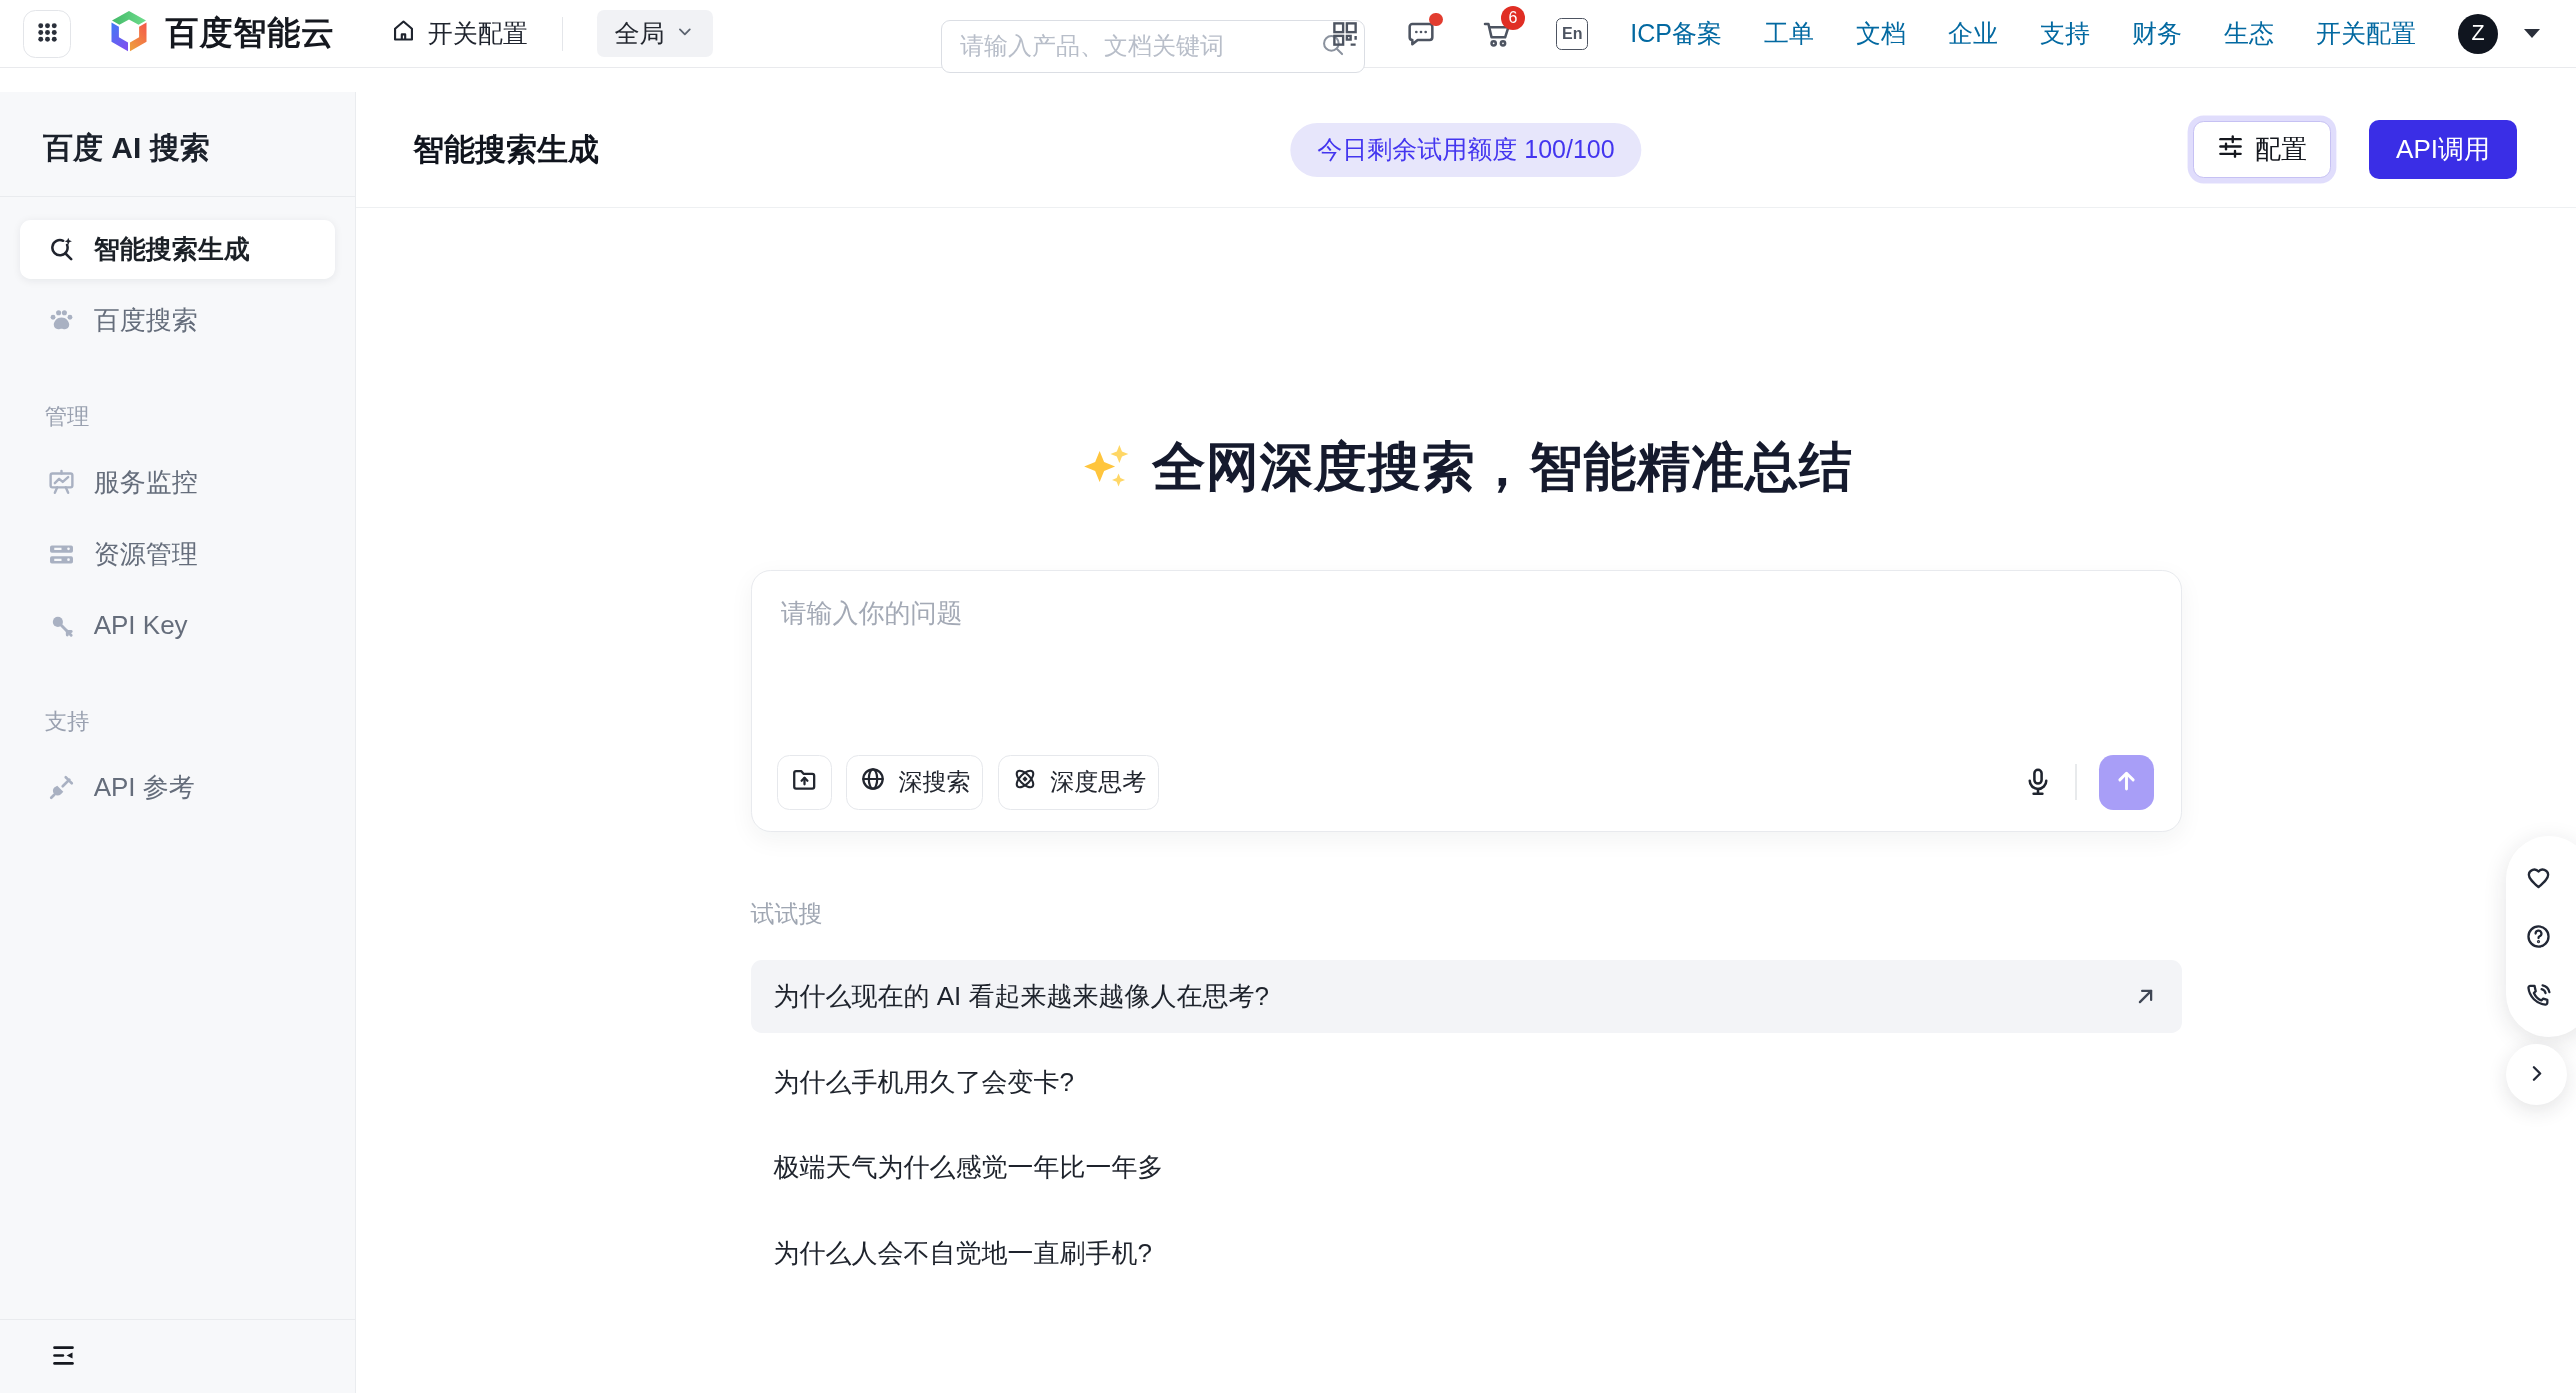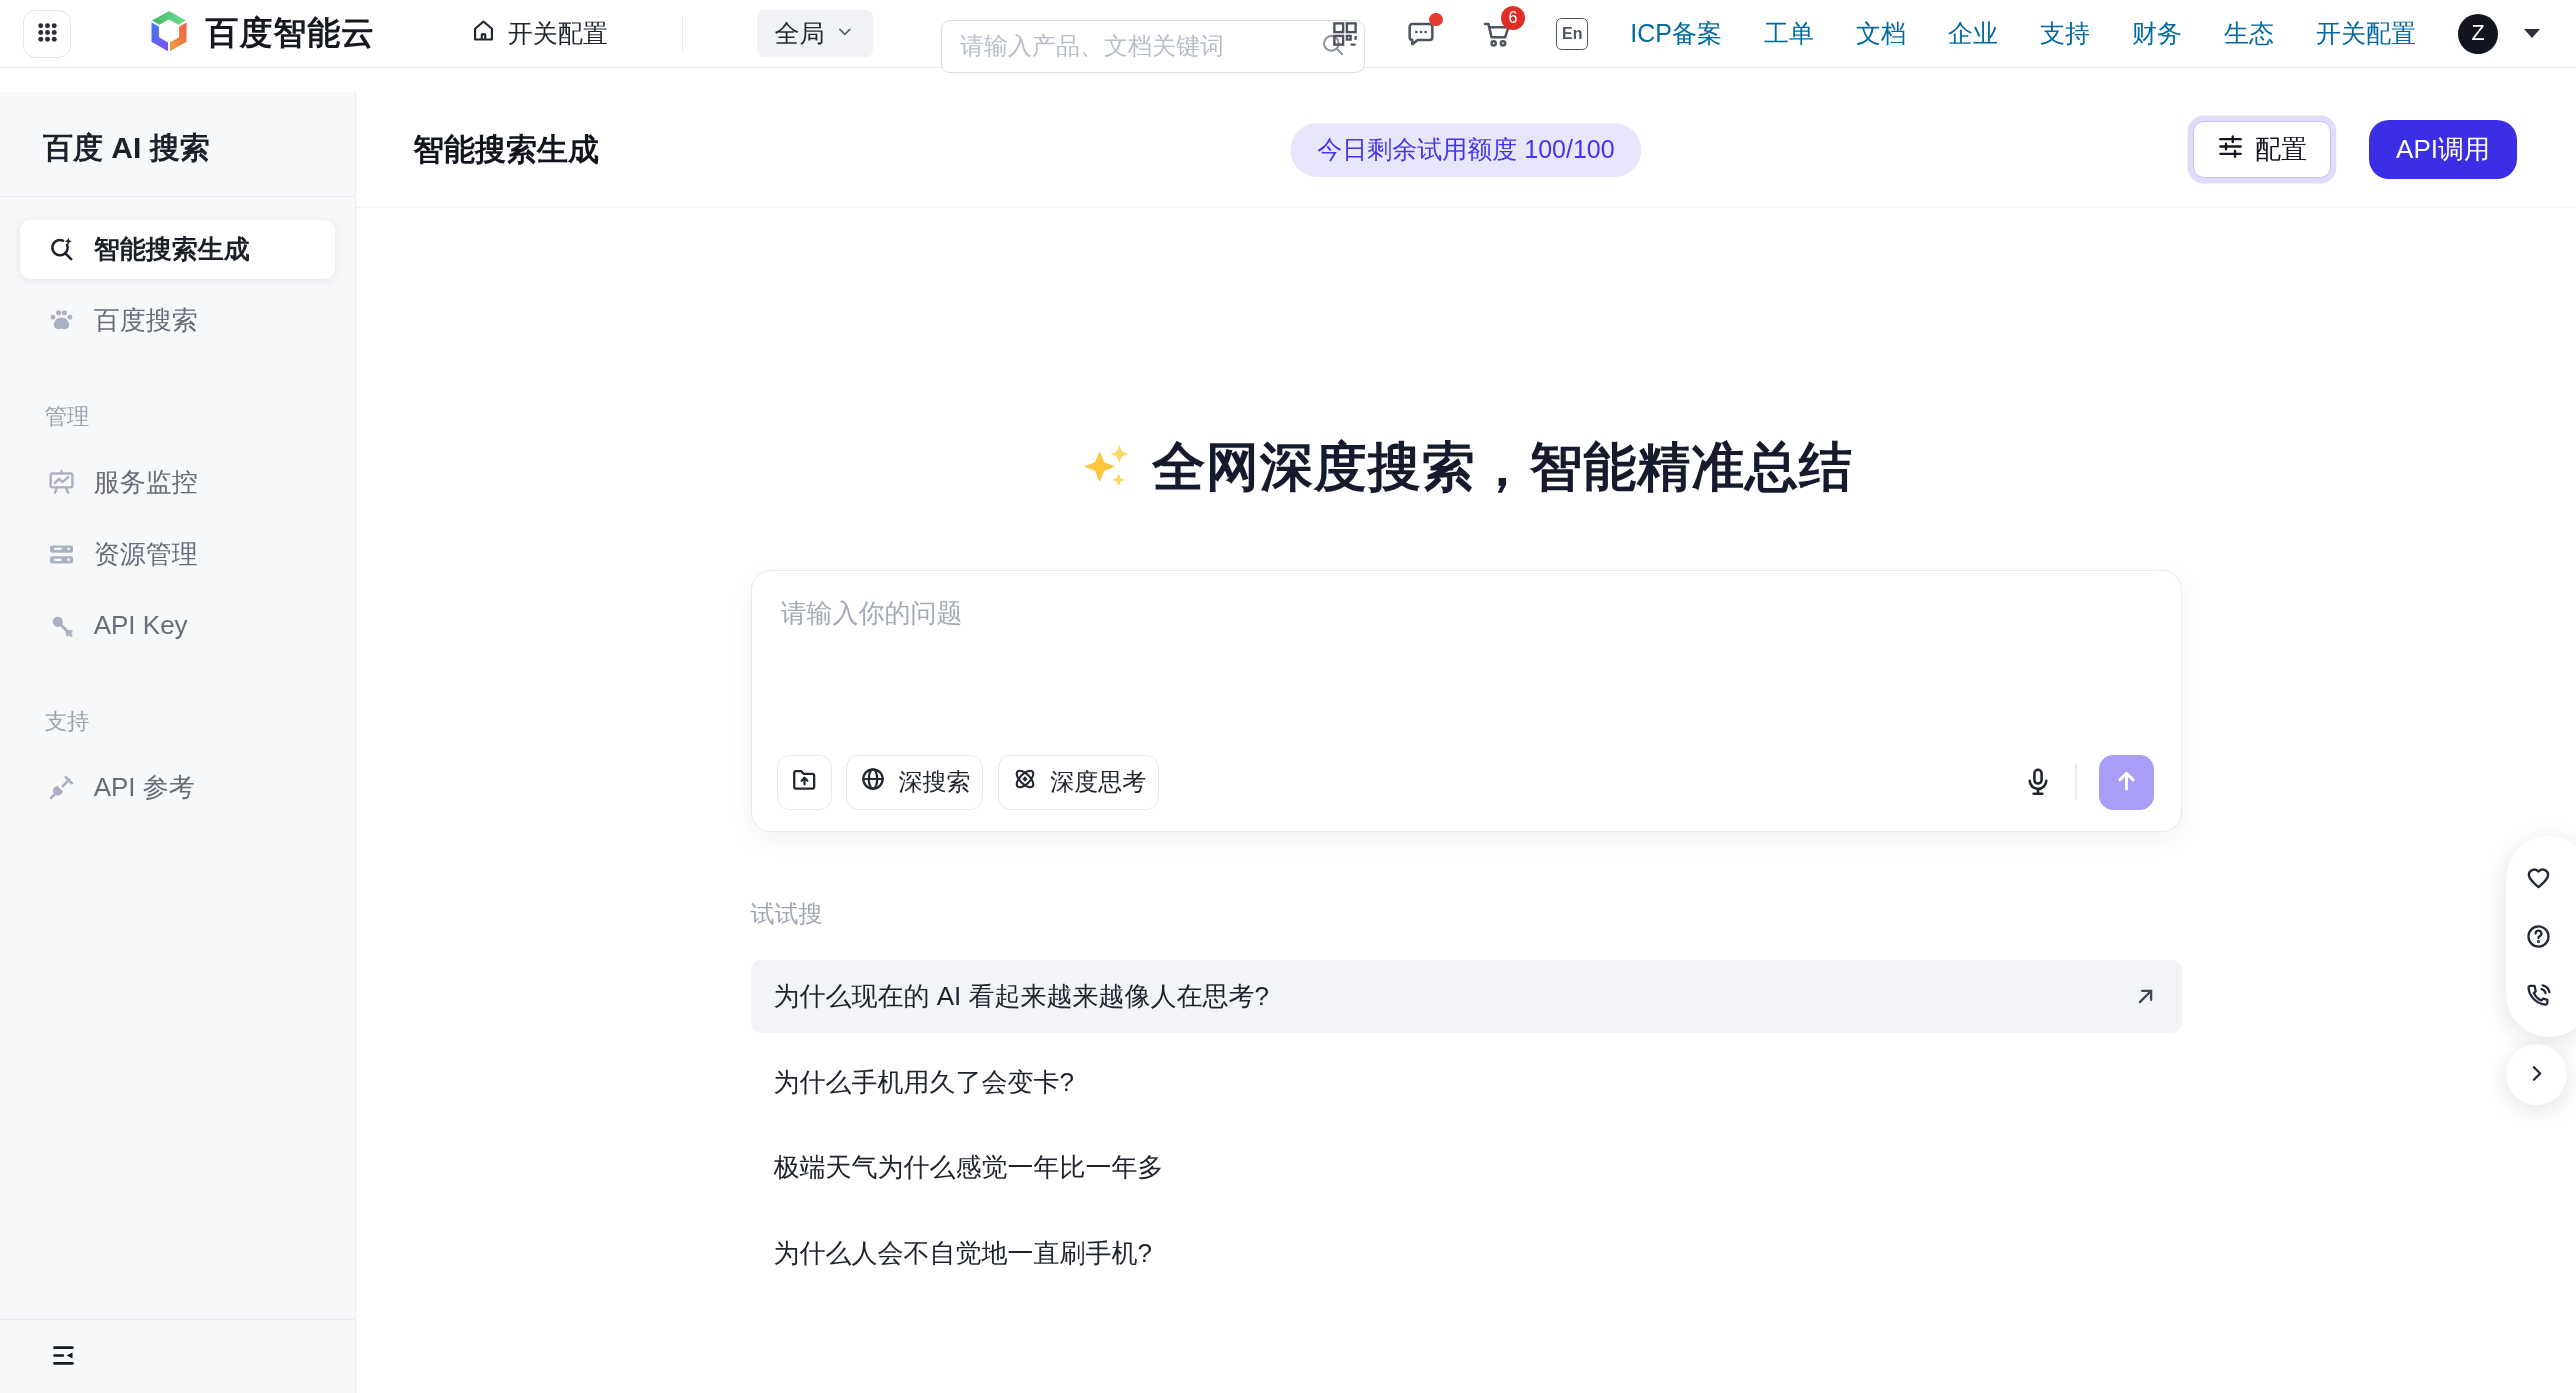--- a/index.html
+++ b/index.html
@@ -2,21 +2,21 @@
 <html style="font-size:14.3px"><head>
 <meta charset="utf-8">
 <style>
   * { margin:0; padding:0; box-sizing:border-box; }
   html,body { width:2576px; height:1394px; }
   body { font-family:"Liberation Sans","DejaVu Sans",sans-serif; background:#fff; color:#1f242e; }
   .canvas { position:relative; width:2576px; height:1394px; overflow:hidden; background:#fff; }
 
   
   .topnav { position:absolute; top:0; left:0; width:2576px; height:68px; background:#fff;
-            border-bottom:0.9px solid #e9eaed; display:flex; align-items:center; padding:0 36px 0 23px;gap:40px; }
+            border-bottom:0.9px solid #e9eaed; display:flex; align-items:center; padding:0 36px 0 23px; }
   .grid-btn { width:48px; height:48px; border:0.9px solid #e3e5e9; border-radius:12.5px; background:#fff;
               display:flex; align-items:center; justify-content:center; color:#2a2f3a; }
   .logo-group { display:flex; align-items:center; margin-left:34px; }
   .brand-text { font-size:33px; font-weight:800; color:#15181f; letter-spacing:0.9px; margin-left:12.5px; }
   .console-link { display:flex; align-items:center; gap:10.7px; margin-left:55px; font-size:25px; color:#1f242e; cursor:pointer; }
   .nav-vdivider { width:0.9px; height:34px; background:#e4e6ea; margin:0 34px; }
   .region-pill { display:flex; align-items:center; gap:10.7px; background:#f1f2f5; border-radius:7.2px;
                  height:47px; padding:0 18px; font-size:25px; color:#23272f; cursor:pointer; }
   .nav-search { position:absolute; left:941px; top:19.7px; width:424px; height:53px; border:0.9px solid #dbdee4;
                 border-radius:9px; display:flex; align-items:center; padding:0 18px; background:#fff; }
@@ -58,21 +58,21 @@
   .main-header { position:relative; height:116px; border-bottom:0.9px solid #eef0f2; display:flex;
                  align-items:center; padding:0 59px 0 57px; }
   .page-title { font-size:31px; font-weight:700; color:#10141d; }
   .quota-badge { position:absolute; left:50%; transform:translateX(-50%); height:54px; border-radius:27px;
                  background:#e7e6fb; color:#4335ef; font-size:25px; display:flex; align-items:center;
                  padding:0 27px; }
   .header-actions { margin-left:auto; display:flex; align-items:center; gap:38px; }
   .config-btn { display:flex; align-items:center; gap:10.7px; height:57px; padding:0 23px; border-radius:10.7px;
                 background:#fff; border:1.8px solid #c6c1f3; box-shadow:0 0 0 5.4px rgba(167,158,245,.35);
                 font-size:26px; color:#15181f; cursor:pointer; }
-  .api-btn { height:59px; padding:0 27px; border-radius:20px; background:#3a2ee6; color:#fff; font-size:26px;
+  .api-btn { height:59px; padding:0 27px; border-radius:10px; background:#3a2ee6; color:#fff; font-size:26px;
              display:flex; align-items:center; cursor:pointer; border:none; font-family:inherit; }
 
   .content { width:1431px; margin:0 auto; }
   .hero { margin-top:224px; display:flex; align-items:center; justify-content:center; gap:18px; }
   .hero-title { font-size:53px; font-weight:800; color:#151a2d; letter-spacing:0.9px; }
 
   .composer { position:relative; margin-top:66px; height:262px; background:#fff; border:0.9px solid #e8eaee;
               border-radius:19.7px; box-shadow:0 7.2px 25px rgba(25,31,45,.05); padding:25px 29px; }
   .composer textarea { width:100%; height:134px; border:none; outline:none; resize:none; font-size:26px;
                        color:#1f2430; font-family:inherit; background:transparent; }

